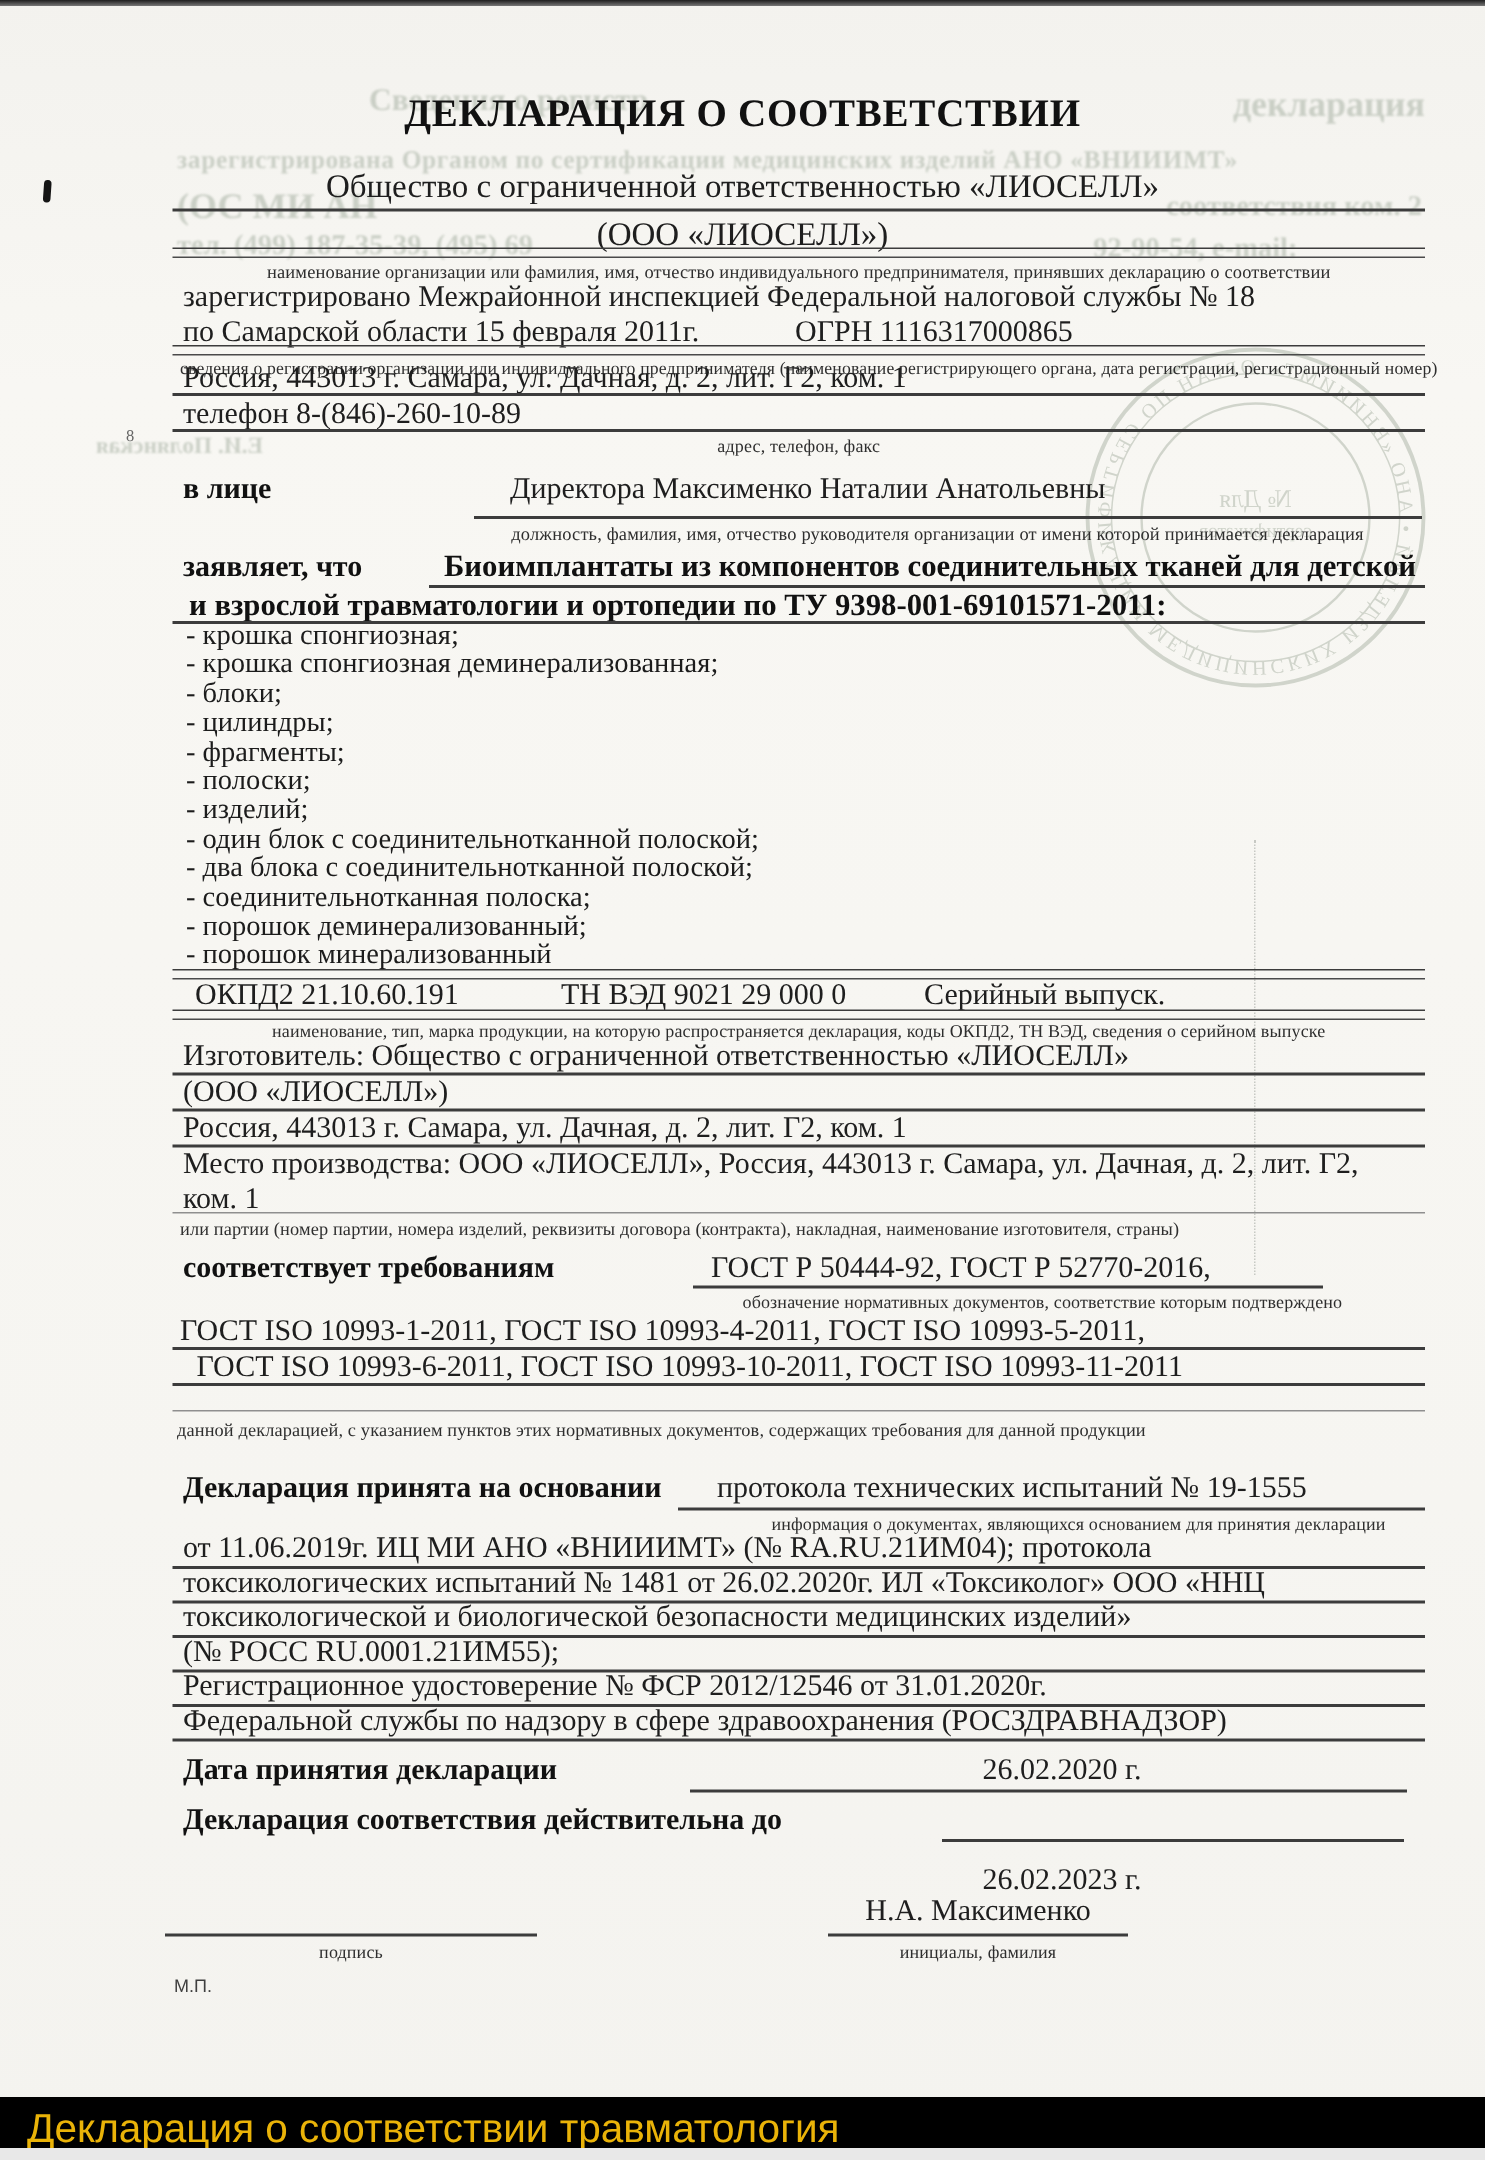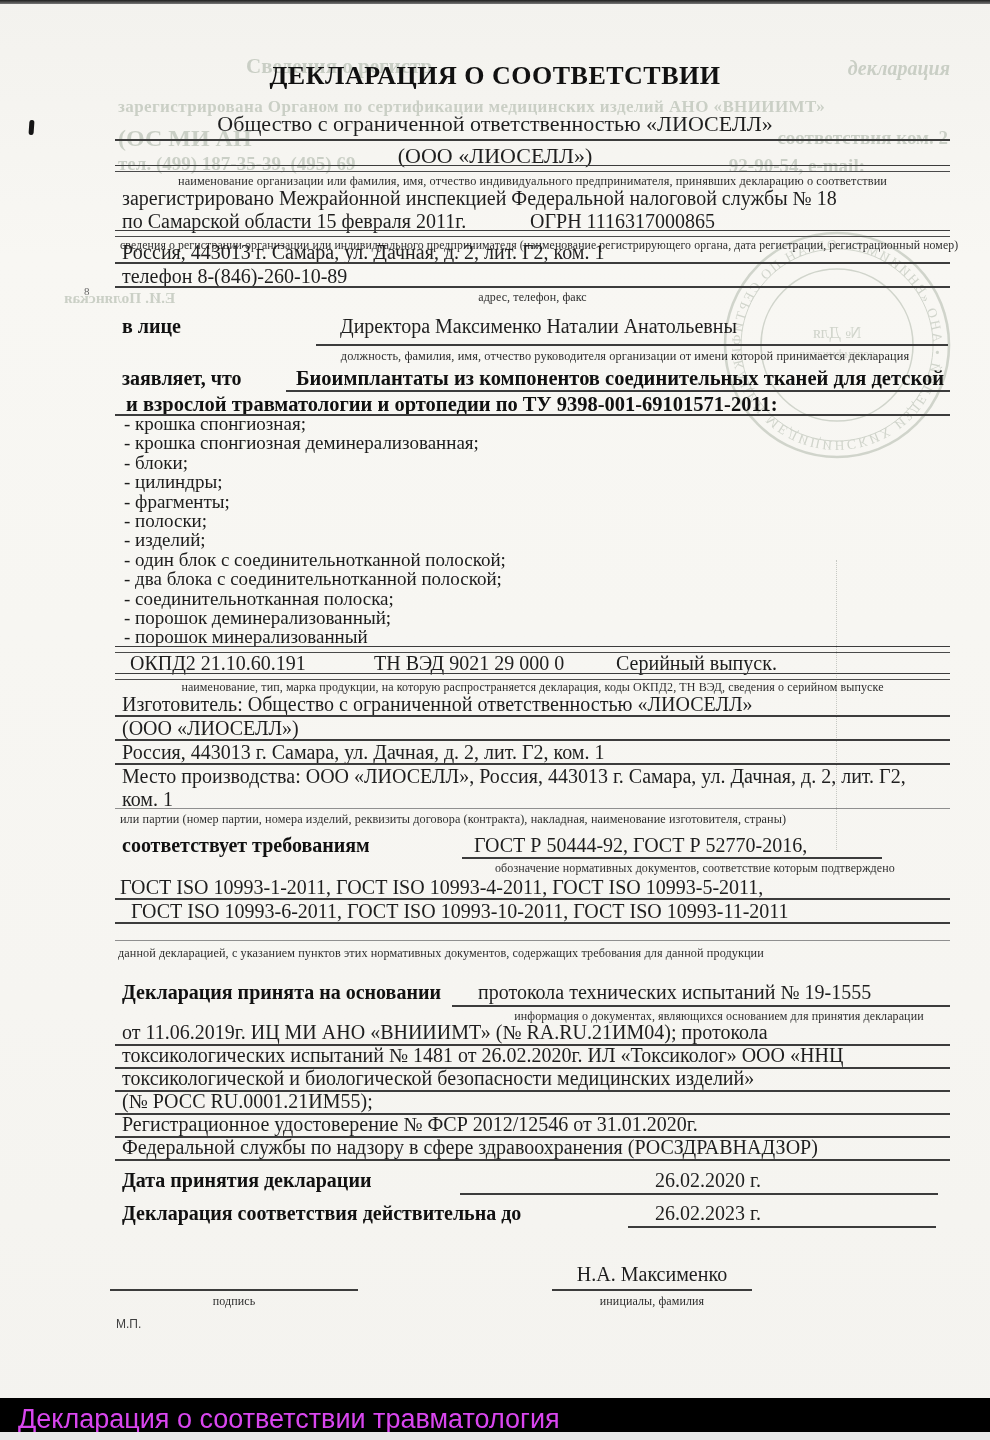--- a/index.html
+++ b/index.html
@@ -22,32 +22,32 @@
     font-weight:600; white-space:nowrap; }
   .mirror { transform:scaleX(-1); }
   .stamp { position:absolute; left:716px; top:224px; width:242px; height:242px; opacity:.5; }
   .dotline { position:absolute; left:836px; top:560px; height:290px; width:0;
     border-left:1.5px dotted rgba(120,130,120,.38); }
   .inkblob { position:absolute; left:29px; top:120px; width:5px; height:15px;
     background:#151515; border-radius:3px; transform:rotate(4deg); }
   .scanmark { position:absolute; left:84px; top:285px; font-size:11px; color:#666; }
   .bar { position:absolute; left:0; top:1398px; width:100%; height:42px; background:#000; }
   .bar-text { position:absolute; left:18px; top:6px; font-family:"Liberation Sans", sans-serif;
-    font-size:27px; color:#d946ef; white-space:nowrap; }
+    font-size:27px; color:#eab308; white-space:nowrap; }
   .mp { font-family:"Liberation Sans", sans-serif; font-size:12px; color:#3f3f3f; }
   .sig-name { font-size:20px; }
 </style>
 </head>
 <body>
 
 <div class="page">
   <div class="topedge"></div>
 
   <div class="bleed" style="left:246px; top:54px; font-size:21px;">Сведения о регистр</div>
-  <div class="bleed" style="right:40px; top:57px; font-size:20px;font-style:italic;">декларация</div>
+  <div class="bleed" style="right:40px; top:57px; font-size:24px;">декларация</div>
   <div class="bleed" style="left:118px; top:97px; font-size:17px; letter-spacing:.4px;">зарегистрирована  Органом по сертификации медицинских изделий АНО «ВНИИИМТ»</div>
   <div class="bleed" style="left:118px; top:125px; font-size:24px;">(ОС МИ АН</div>
   <div class="bleed" style="right:42px; top:127px; font-size:19px;">соответствия   ком. 2</div>
   <div class="bleed" style="left:118px; top:153px; font-size:19px;">тел. (499) 187-35-39, (495) 69</div>
   <div class="bleed" style="right:125px; top:155px; font-size:19px;">92-90-54,  e-mail:</div>
   <div class="bleed mirror" style="left:64px; top:289px; font-size:15.5px;">Е.И. Полянская</div>
 
   <svg class="stamp" viewBox="0 0 242 242">
     <g transform="scale(-1,1) translate(-242,0)" fill="none" stroke="#aab3a5">
       <circle cx="121" cy="121" r="112" stroke-width="2.6"></circle>
@@ -154,21 +154,21 @@
   <div class="rule" style="left:115px; top:1113px; width:835px;"></div>
   <div class="t" style="left:122px; top:1114px;">Регистрационное удостоверение  № ФСР 2012/12546  от 31.01.2020г.</div>
   <div class="rule" style="left:115px; top:1136px; width:835px;"></div>
   <div class="t" style="left:122px; top:1137px;">Федеральной   службы по надзору в сфере здравоохранения (РОСЗДРАВНАДЗОР)</div>
   <div class="rule" style="left:115px; top:1159px; width:835px;"></div>
 
   <div class="t b" style="left:122px; top:1170px;">Дата принятия декларации</div>
   <div class="t" style="left:655px; top:1170px;">26.02.2020 г.</div>
   <div class="rule" style="left:460px; top:1193px; width:478px;"></div>
   <div class="t b" style="left:122px; top:1203px;">Декларация соответствия действительна до</div>
-  <div class="t" style="left:655px; top:1203px;">26.02.2023 г.</div>
+  <div class="t" style="left:655px; top:1243px;">26.02.2023 г.</div>
   <div class="rule" style="left:628px; top:1226px; width:308px;"></div>
 
   <div class="t sig-name" style="left:552px; top:1264px; width:200px; text-align:center;">Н.А. Максименко</div>
   <div class="rule" style="left:110px; top:1289px; width:248px;"></div>
   <div class="rule" style="left:552px; top:1289px; width:200px;"></div>
   <div class="cap" style="left:110px; top:1294px; width:248px; text-align:center; font-size:12px;">подпись</div>
   <div class="cap" style="left:552px; top:1294px; width:200px; text-align:center; font-size:12px;">инициалы, фамилия</div>
   <div class="t mp" style="left:116px; top:1318px;">М.П.</div>
 
   <div class="bar">

